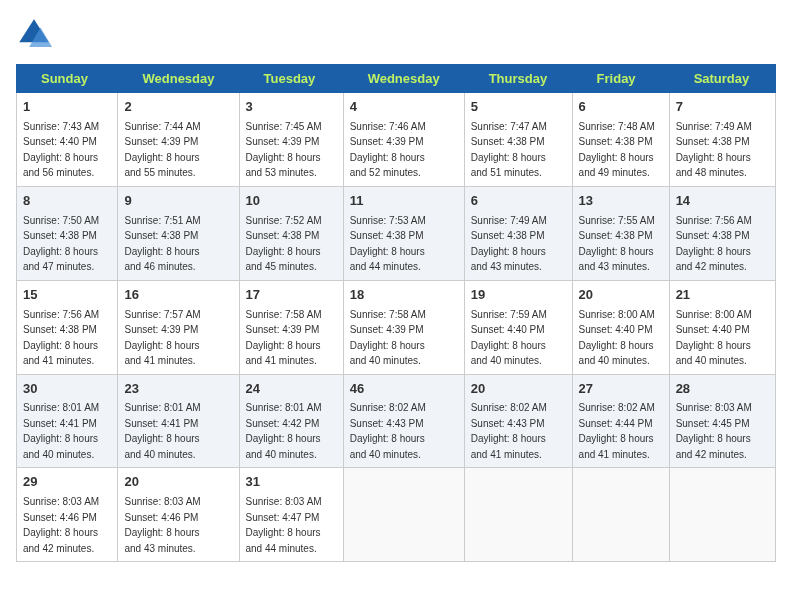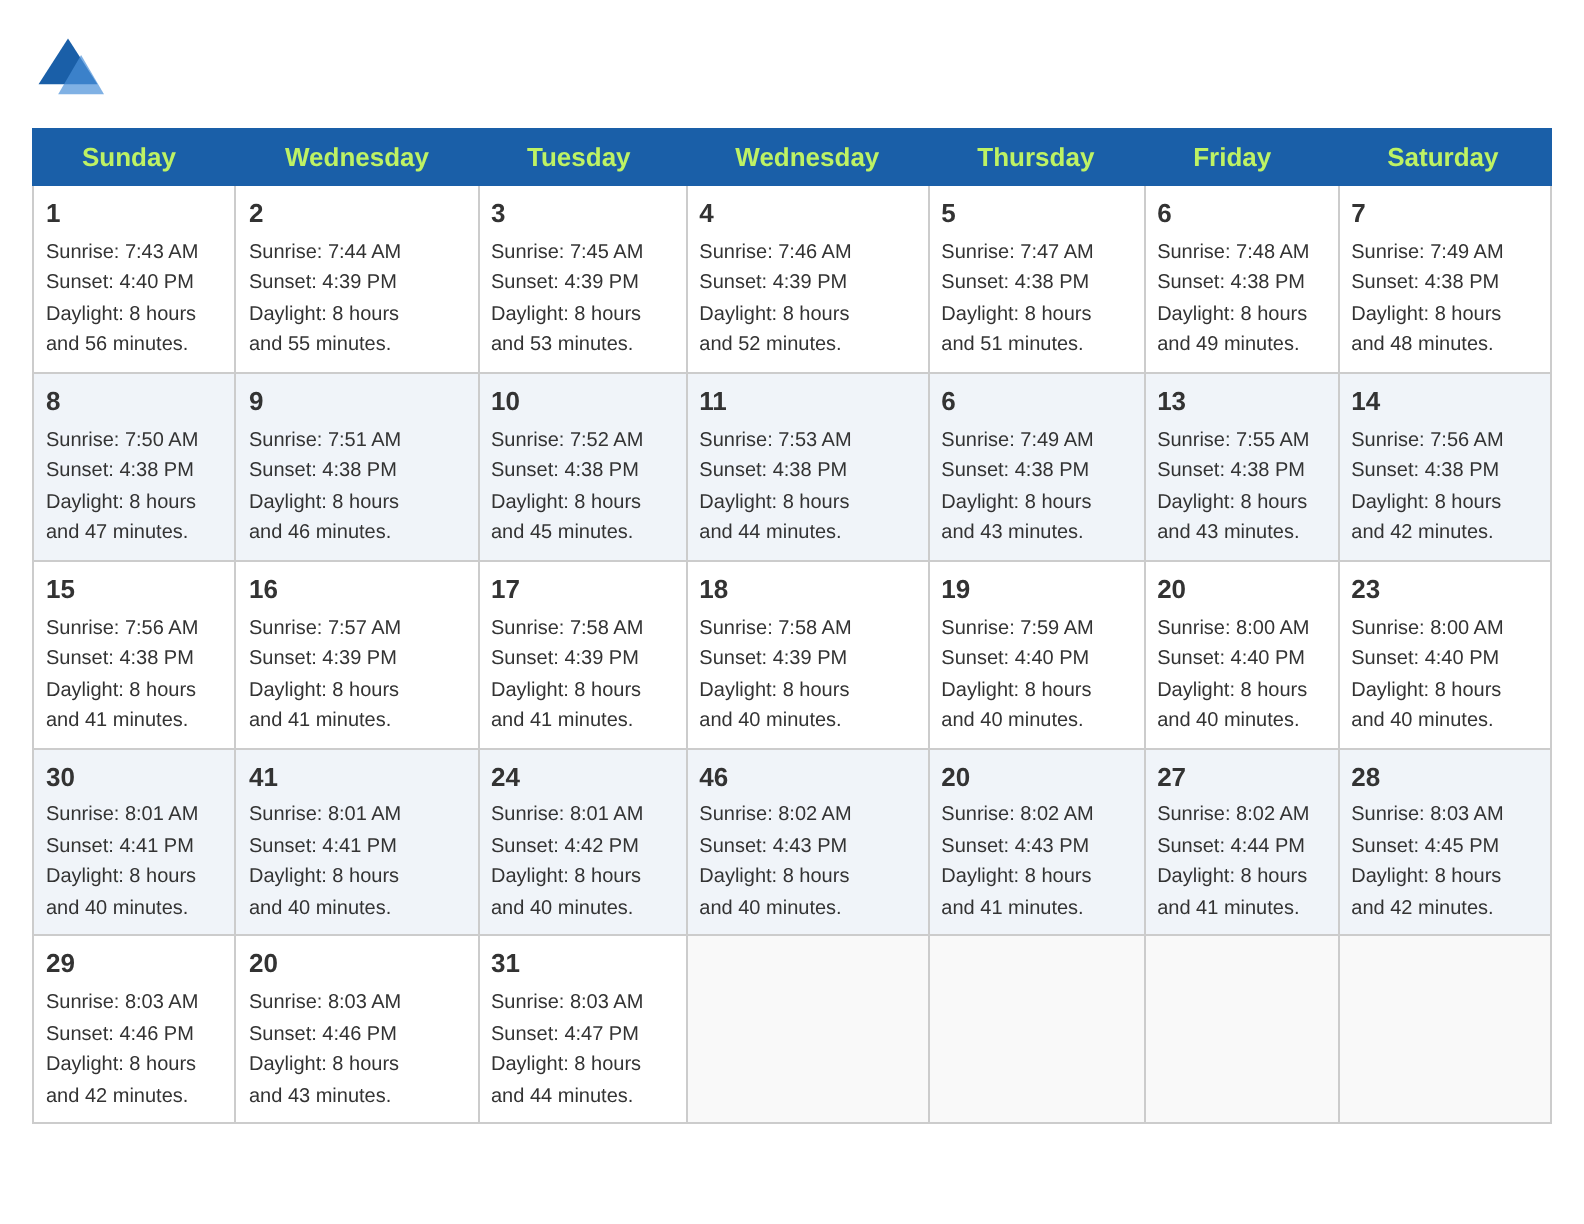--- a/index.html
+++ b/index.html
@@ -232,35 +232,35 @@
         <span class="cell-text">Sunset: 4:40 PM</span><br>
         <span class="cell-text">Daylight: 8 hours<br>and 40 minutes.</span>
       </td>
         <td>
         <span class="day-num">20</span>
         <span class="cell-text">Sunrise: 8:00 AM</span><br>
         <span class="cell-text">Sunset: 4:40 PM</span><br>
         <span class="cell-text">Daylight: 8 hours<br>and 40 minutes.</span>
       </td>
         <td>
-        <span class="day-num">23</span>
+        <span class="day-num">21</span>
         <span class="cell-text">Sunrise: 8:00 AM</span><br>
         <span class="cell-text">Sunset: 4:40 PM</span><br>
         <span class="cell-text">Daylight: 8 hours<br>and 40 minutes.</span>
       </td>
       </tr>
       <tr>
         <td>
         <span class="day-num">30</span>
         <span class="cell-text">Sunrise: 8:01 AM</span><br>
         <span class="cell-text">Sunset: 4:41 PM</span><br>
         <span class="cell-text">Daylight: 8 hours<br>and 40 minutes.</span>
       </td>
         <td>
-        <span class="day-num">41</span>
+        <span class="day-num">23</span>
         <span class="cell-text">Sunrise: 8:01 AM</span><br>
         <span class="cell-text">Sunset: 4:41 PM</span><br>
         <span class="cell-text">Daylight: 8 hours<br>and 40 minutes.</span>
       </td>
         <td>
         <span class="day-num">24</span>
         <span class="cell-text">Sunrise: 8:01 AM</span><br>
         <span class="cell-text">Sunset: 4:42 PM</span><br>
         <span class="cell-text">Daylight: 8 hours<br>and 40 minutes.</span>
       </td>

